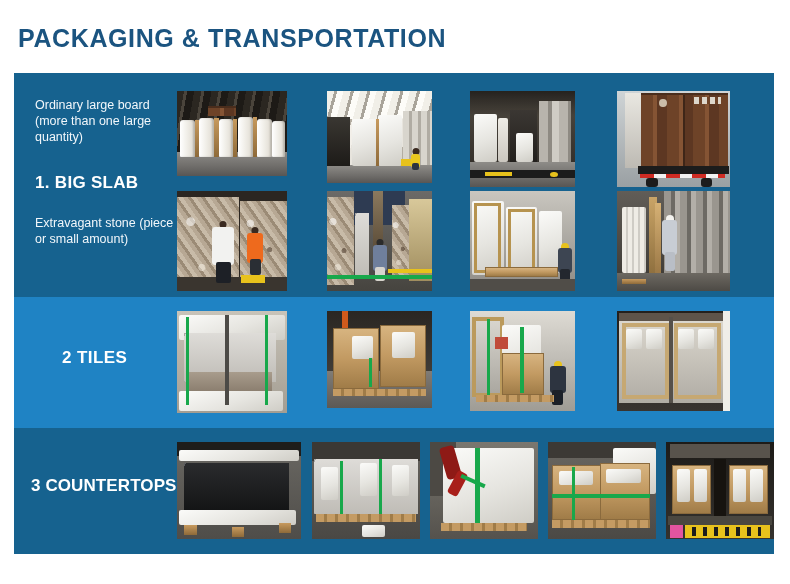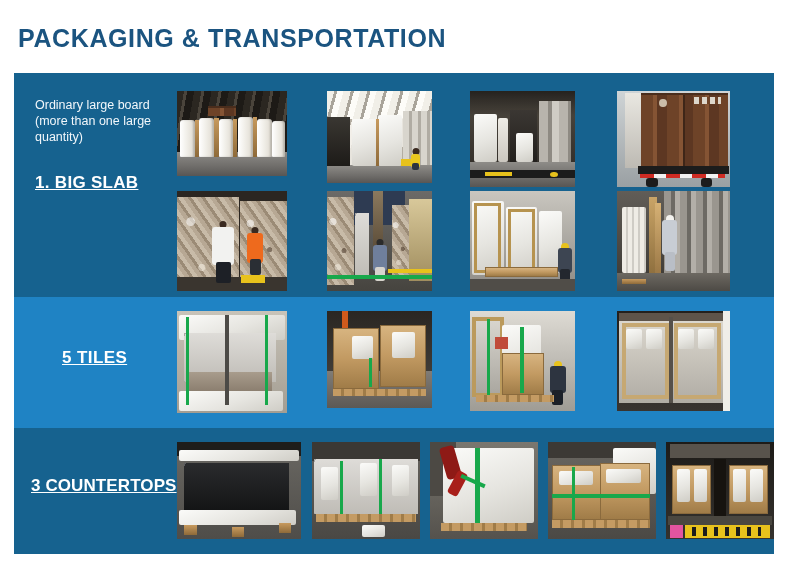--- a/index.html
+++ b/index.html
@@ -72,21 +72,20 @@
     color: #f2f7fb;
   }
   #para-ordinary    { top: 24px; }
   #para-extravagant { top: 142px; }
 
   .heading {
     position: absolute;
     font-weight: bold;
     color: #ffffff;
     white-space: nowrap;
-    text-decoration: underline;
   }
   #heading-bigslab {
     left: 21px;
     top: 100px;
     font-size: 17px;
     letter-spacing: 0.3px;
   }
   #heading-tiles {
     left: 48px;
     top: 51px;
@@ -244,20 +243,21 @@
 
 <div id="panel">
 
   <div class="band dark" id="band-bigslab" style="background: rgb(22, 98, 143);">
 
     <div class="label-col">
       <div class="para" id="para-ordinary">Ordinary large board (more than one large quantity)</div>
 
       <div class="heading" id="heading-bigslab">1. BIG SLAB</div>
 
+      <div class="para" id="para-extravagant">Extravagant stone (piece or small amount)</div>
     </div>
 
     <div class="photo-row" id="row-slab-1">
 
       <div class="photo" style="width:110px;height:85px;margin-right:40px;">
         <div class="ph-base roof-dark"></div>
         <div class="ph-base floor-grey" style="top:72%;"></div>
         <div class="slab-bundle" style="left:3%;top:34%;width:13%;height:44%;"></div>
         <div class="wood-strap" style="left:16%;top:34%;width:4%;height:44%;"></div>
         <div class="slab-bundle" style="left:20%;top:32%;width:14%;height:46%;"></div>
@@ -382,21 +382,21 @@
         </div>
         <div class="ph-base floor-conc" style="top:82%;background:linear-gradient(180deg,#6d6962,#4d4a45);"></div>
         <div class="wood-strap" style="left:4%;top:88%;width:22%;height:5%;"></div>
       </div>
     </div>
   </div>
 
   <div class="band light" id="band-tiles" style="background: rgb(31, 131, 196);">
 
     <div class="label-col">
-      <div class="heading" id="heading-tiles">5 TILES</div>
+      <div class="heading" id="heading-tiles">2 TILES</div>
     </div>
 
     <div class="photo-row" id="row-tiles">
 
       <div class="photo" style="width:110px;height:102px;margin-right:40px;">
         <div class="ph-base" style="background:linear-gradient(180deg,#c8c3b8,#a39d92);"></div>
         <div class="white-wrap" style="left:2%;top:4%;width:96%;height:24%;"></div>
         <div class="stone-marble-grey" style="left:6%;top:22%;width:84%;height:48%;"></div>
         <div class="ph-base" style="left:10%;top:60%;width:76%;height:22%;background:linear-gradient(180deg,#a89c8c,#86796a);"></div>
         <div class="white-wrap" style="left:2%;top:78%;width:94%;height:20%;"></div>

